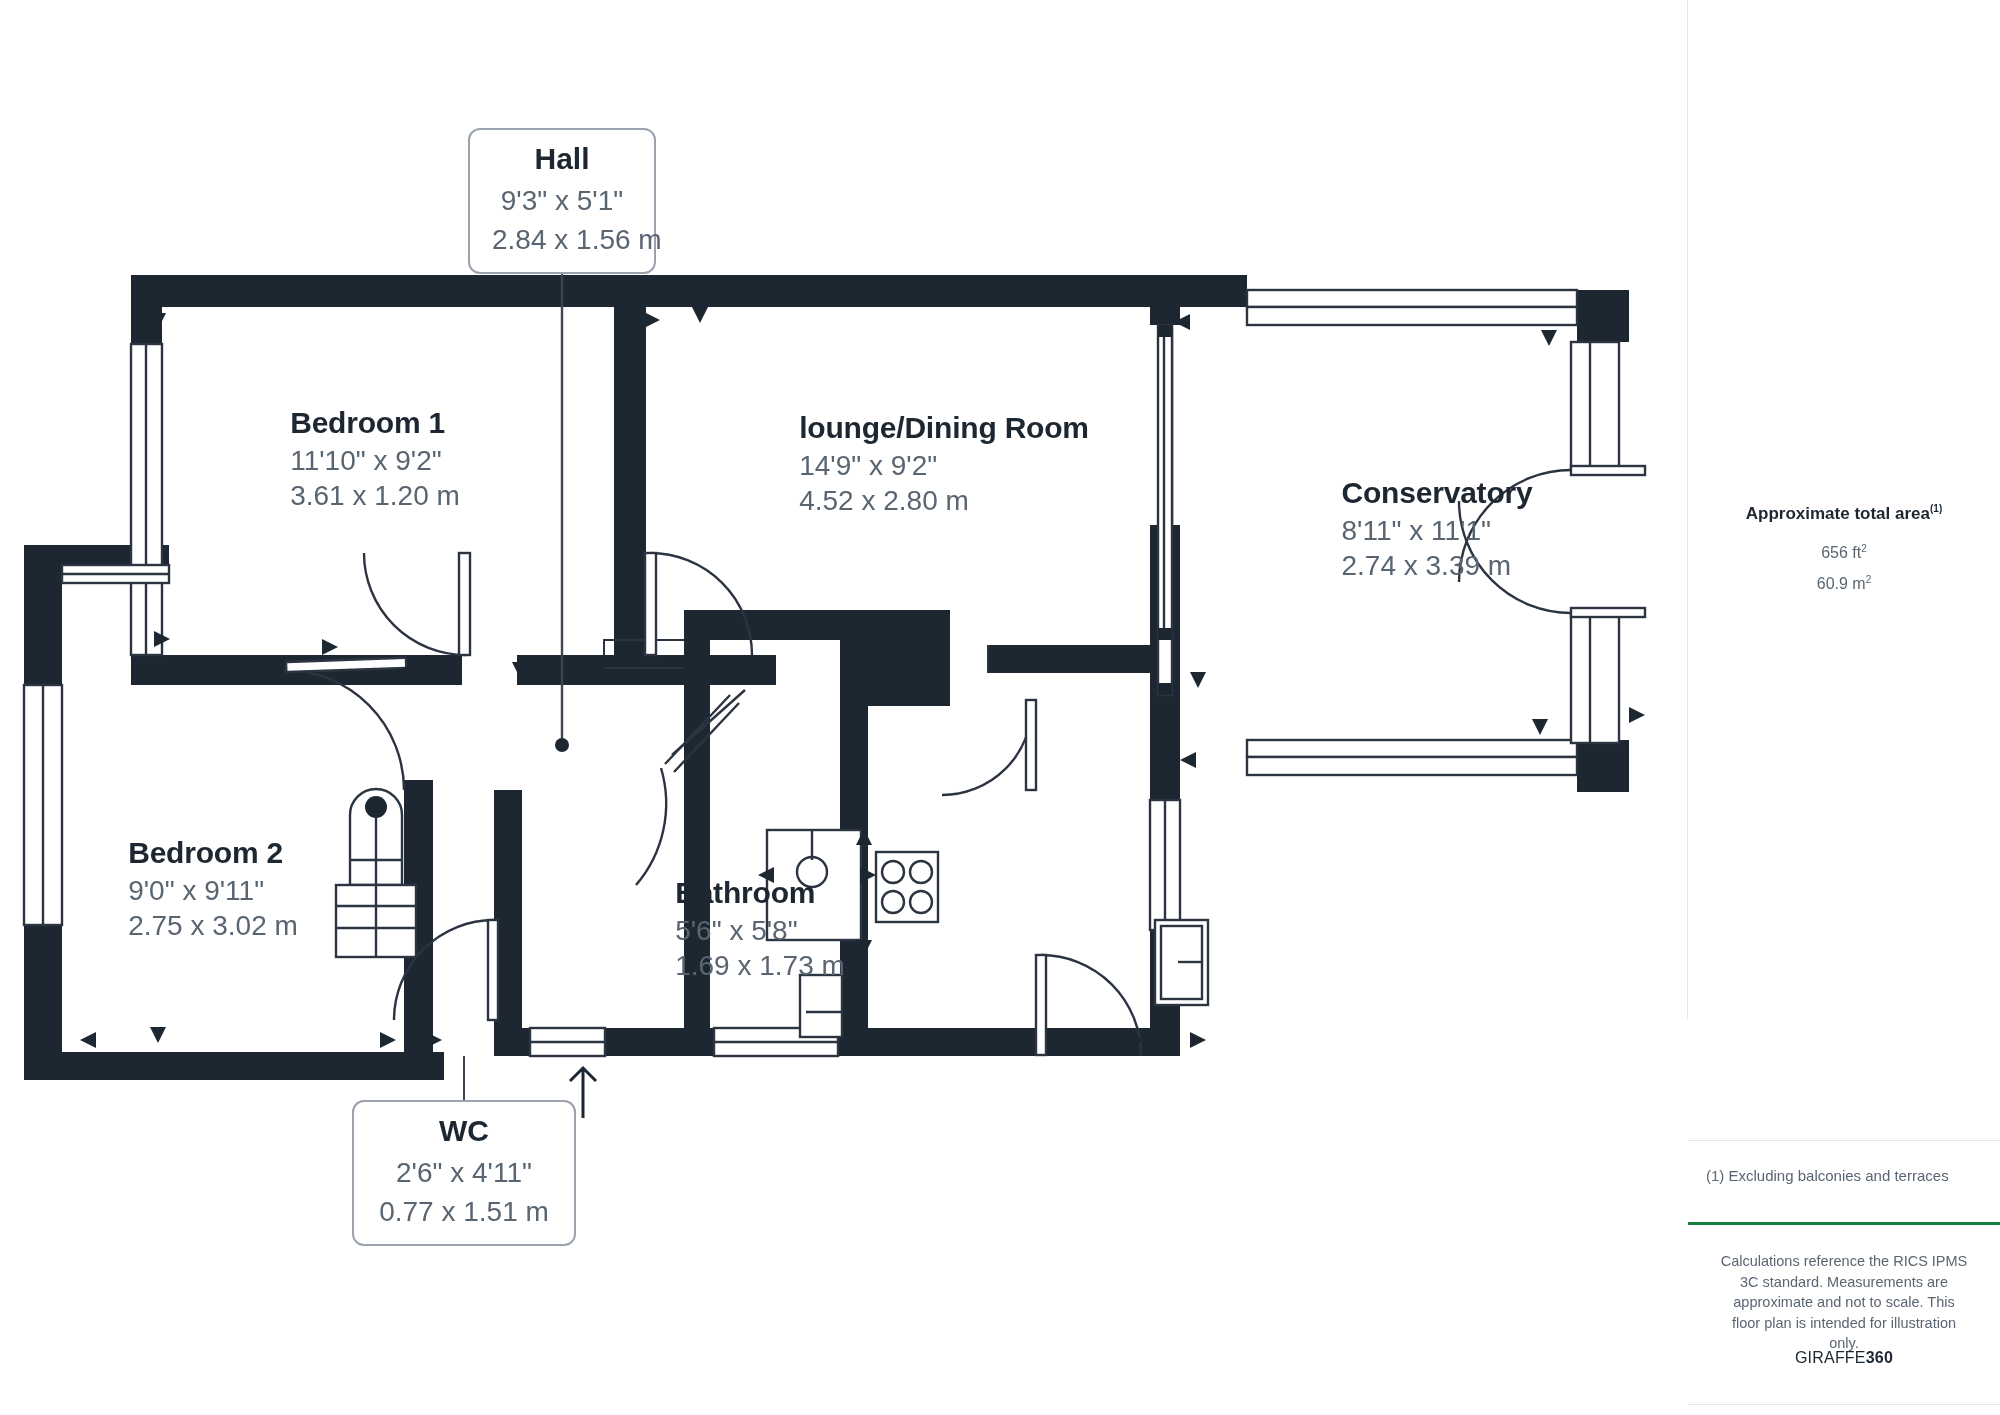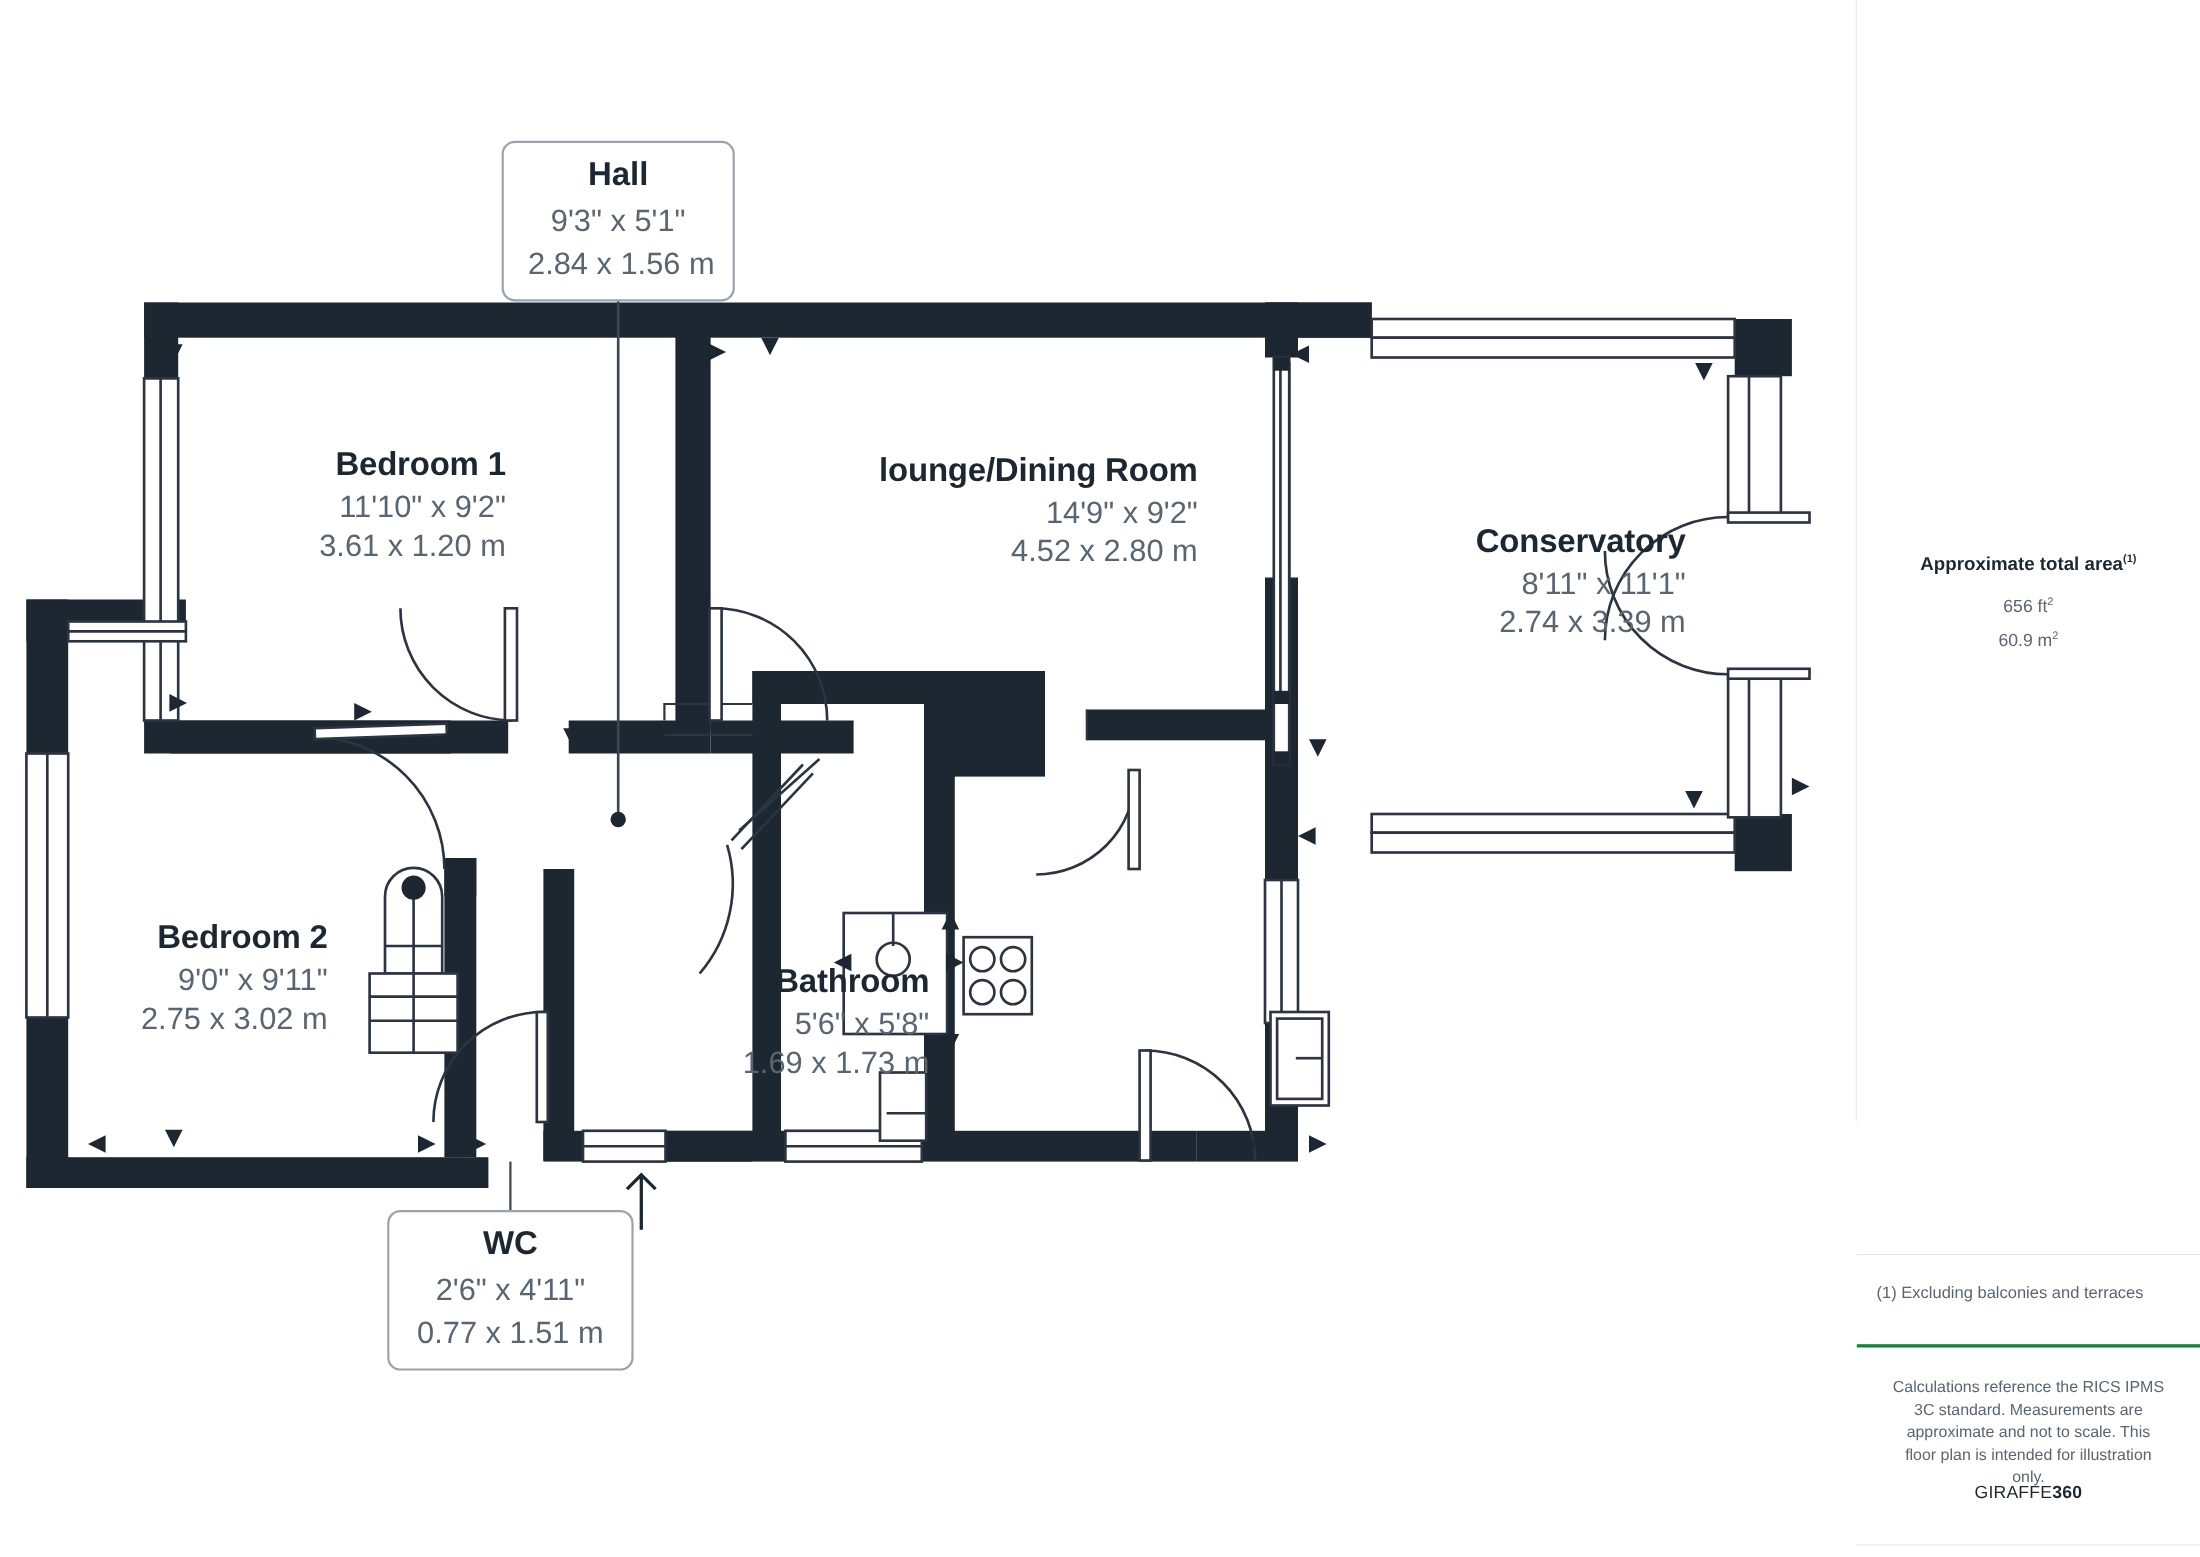--- a/index.html
+++ b/index.html
@@ -30,21 +30,21 @@
     height: 1415px;
     background: #ffffff;
   }
   #plan-svg {
     position: absolute;
     left: 0; top: 0;
   }
   
   .room-label {
     position: absolute;
-    text-align: right;
+    text-align: left;
     line-height: 1.0;
     white-space: nowrap;
     transform: translateX(-50%);
   }
   .room-label .rl-name {
     font-size: 30px;
     font-weight: 700;
     color: #1d2732;
     letter-spacing: -0.2px;
     margin-bottom: 9px;
@@ -398,21 +398,21 @@
       </g>
 
       <g stroke="#3c4650" stroke-width="2.4">
         <line x1="562" y1="275" x2="562" y2="745"></line>
       </g>
     </svg>
 
     <div class="leader-dot" style="left:562px; top:745px;"></div>
 
     <div class="leader" style="left:561px; top:250px; height:28px;"></div>
-    <div class="callout" style="left:562px; top:128px; width:212px;">
+    <div class="callout" style="left:562px; top:128px; width:188px;">
       <div class="rl-name">Hall</div>
       <div class="rl-imp">9'3" x 5'1"</div>
       <div class="rl-met">2.84 x 1.56 m</div>
     </div>
 
     <div class="room-label" style="left:375px; top:408px;">
       <div class="rl-name">Bedroom 1</div>
       <div class="rl-imp">11'10" x 9'2"</div>
       <div class="rl-met">3.61 x 1.20 m</div>
     </div>

